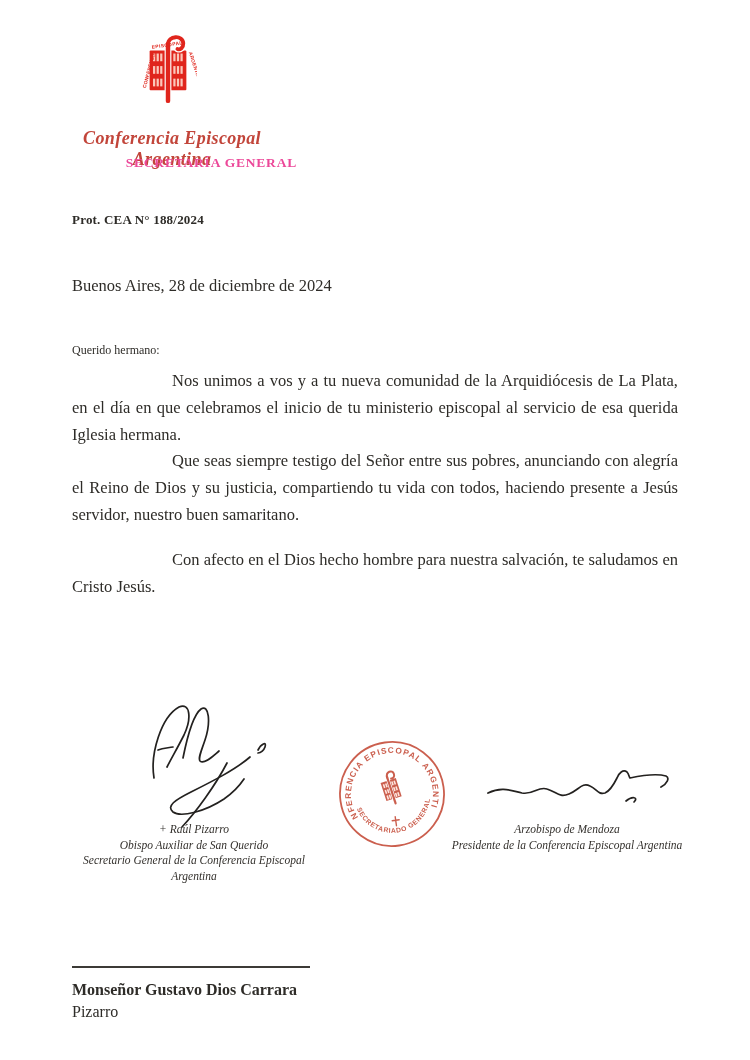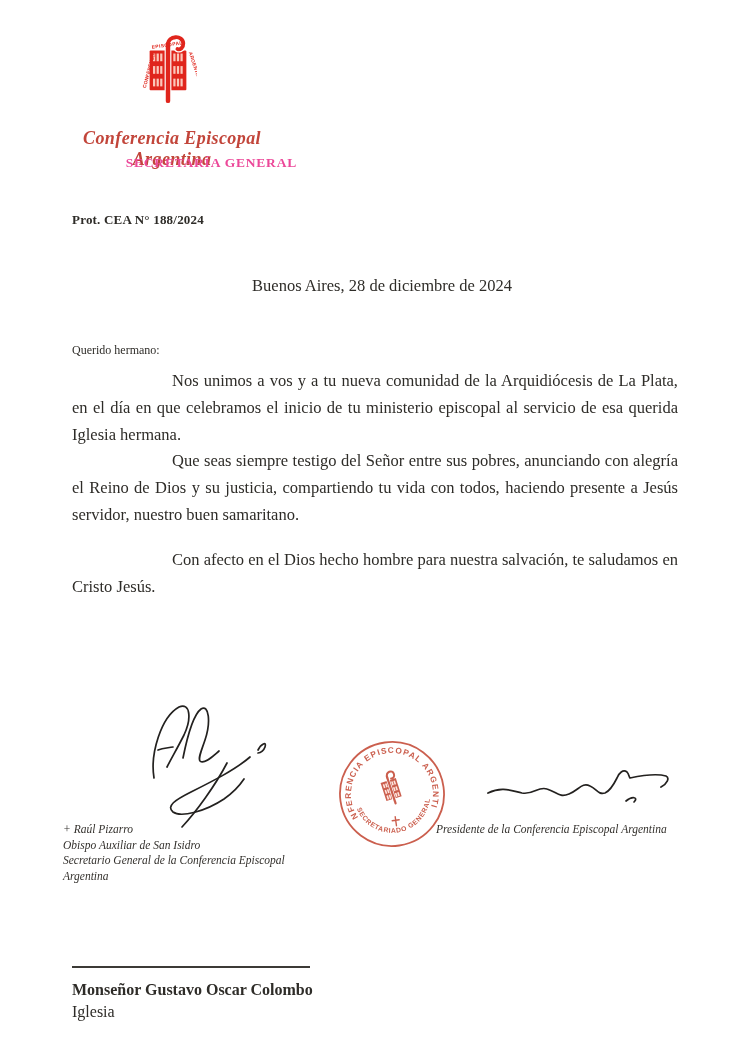--- a/index.html
+++ b/index.html
@@ -28,39 +28,40 @@
     font-size: 13.5px; font-weight: 600; letter-spacing: 0.8px;
     color: #ec4899;
   }
   
   .protocol {
     position: absolute; left: 72px; top: 212px;
     font-size: 13px; font-weight: bold; letter-spacing: 0.2px;
   }
   .dateline {
     position: absolute; left: 72px; right: 58px; top: 276px;
-    text-align: center; font-size: 16.5px; font-family: Liberation Serif, serif;
+    text-align: left; font-size: 16.5px; font-family: Liberation Serif, serif;
   }
   
   .salutation { position: absolute; left: 72px; top: 343px; font-size: 12px; }
   .para {
     position: absolute; left: 72px; width: 606px;
     font-size: 16.5px; line-height: 27px;
     text-align: justify; text-indent: 100px;
   }
   .p1 { top: 367px; }
   .p2 { top: 447px; }
   .p3 { top: 527px; }
   .p4 { top: 546px; }
   
   .autograph-left  { position: absolute; left: 130px; top: 700px; width: 160px; height: 132px; }
   .autograph-right { position: absolute; left: 478px; top: 757px; width: 205px; height: 58px; }
   .seal { position: absolute; left: 337px; top: 739px; width: 110px; height: 110px; }
   .sig-block {
     position: absolute; top: 822px; width: 262px;
+    text-align: center;
     font-style: italic; font-size: 11.5px; line-height: 15.5px;
     color: #33302c;
   }
   .sig-left  { left: 63px; }
   .sig-right { left: 436px; }
   
   .footer-rule {
     position: absolute; left: 72px; top: 966px; width: 238px;
     border-top: 2px solid #3c3a36;
   }
@@ -175,26 +176,27 @@
 
   <svg class="autograph-right" viewBox="0 0 205 58" aria-hidden="true">
     <g stroke="#23211f" stroke-width="1.7" fill="none" stroke-linecap="round">
       <path d="M 10 36 C 24 29 34 34 44 36 C 56 38 60 29 69 32 C 79 35 81 41 91 37 C 101 33 104 25 112 29 C 119 32 120 38 127 36 C 132 34 135 29 139 21 C 141 16 145 12 149 15 C 151 17 151 20 152 21 C 166 18 181 17 188 19 C 192 21 189 27 183 30"></path>
       <path d="M 148 44 C 154 39 161 40 156 45"></path>
     </g>
   </svg>
 
   <div class="sig-block sig-left">
     <div>+ Raúl Pizarro</div>
-    <div>Obispo Auxiliar de San Isidro</div>
+    <div>Obispo Auxiliar de San Querido</div>
     <div>Secretario General de la Conferencia Episcopal Argentina</div>
   </div>
   <div class="sig-block sig-right">
+    <div>Arzobispo de Mendoza</div>
     <div>Presidente de la Conferencia Episcopal Argentina</div>
   </div>
 
   <div class="footer-rule"></div>
   <div class="recipient">
-    <div class="bold">Monseñor Gustavo Oscar Colombo</div>
-    <div>Iglesia</div>
+    <div class="bold">Monseñor Gustavo Dios Carrara</div>
+    <div>Pizarro</div>
   </div>
 
 </div>
 
 </body></html>

